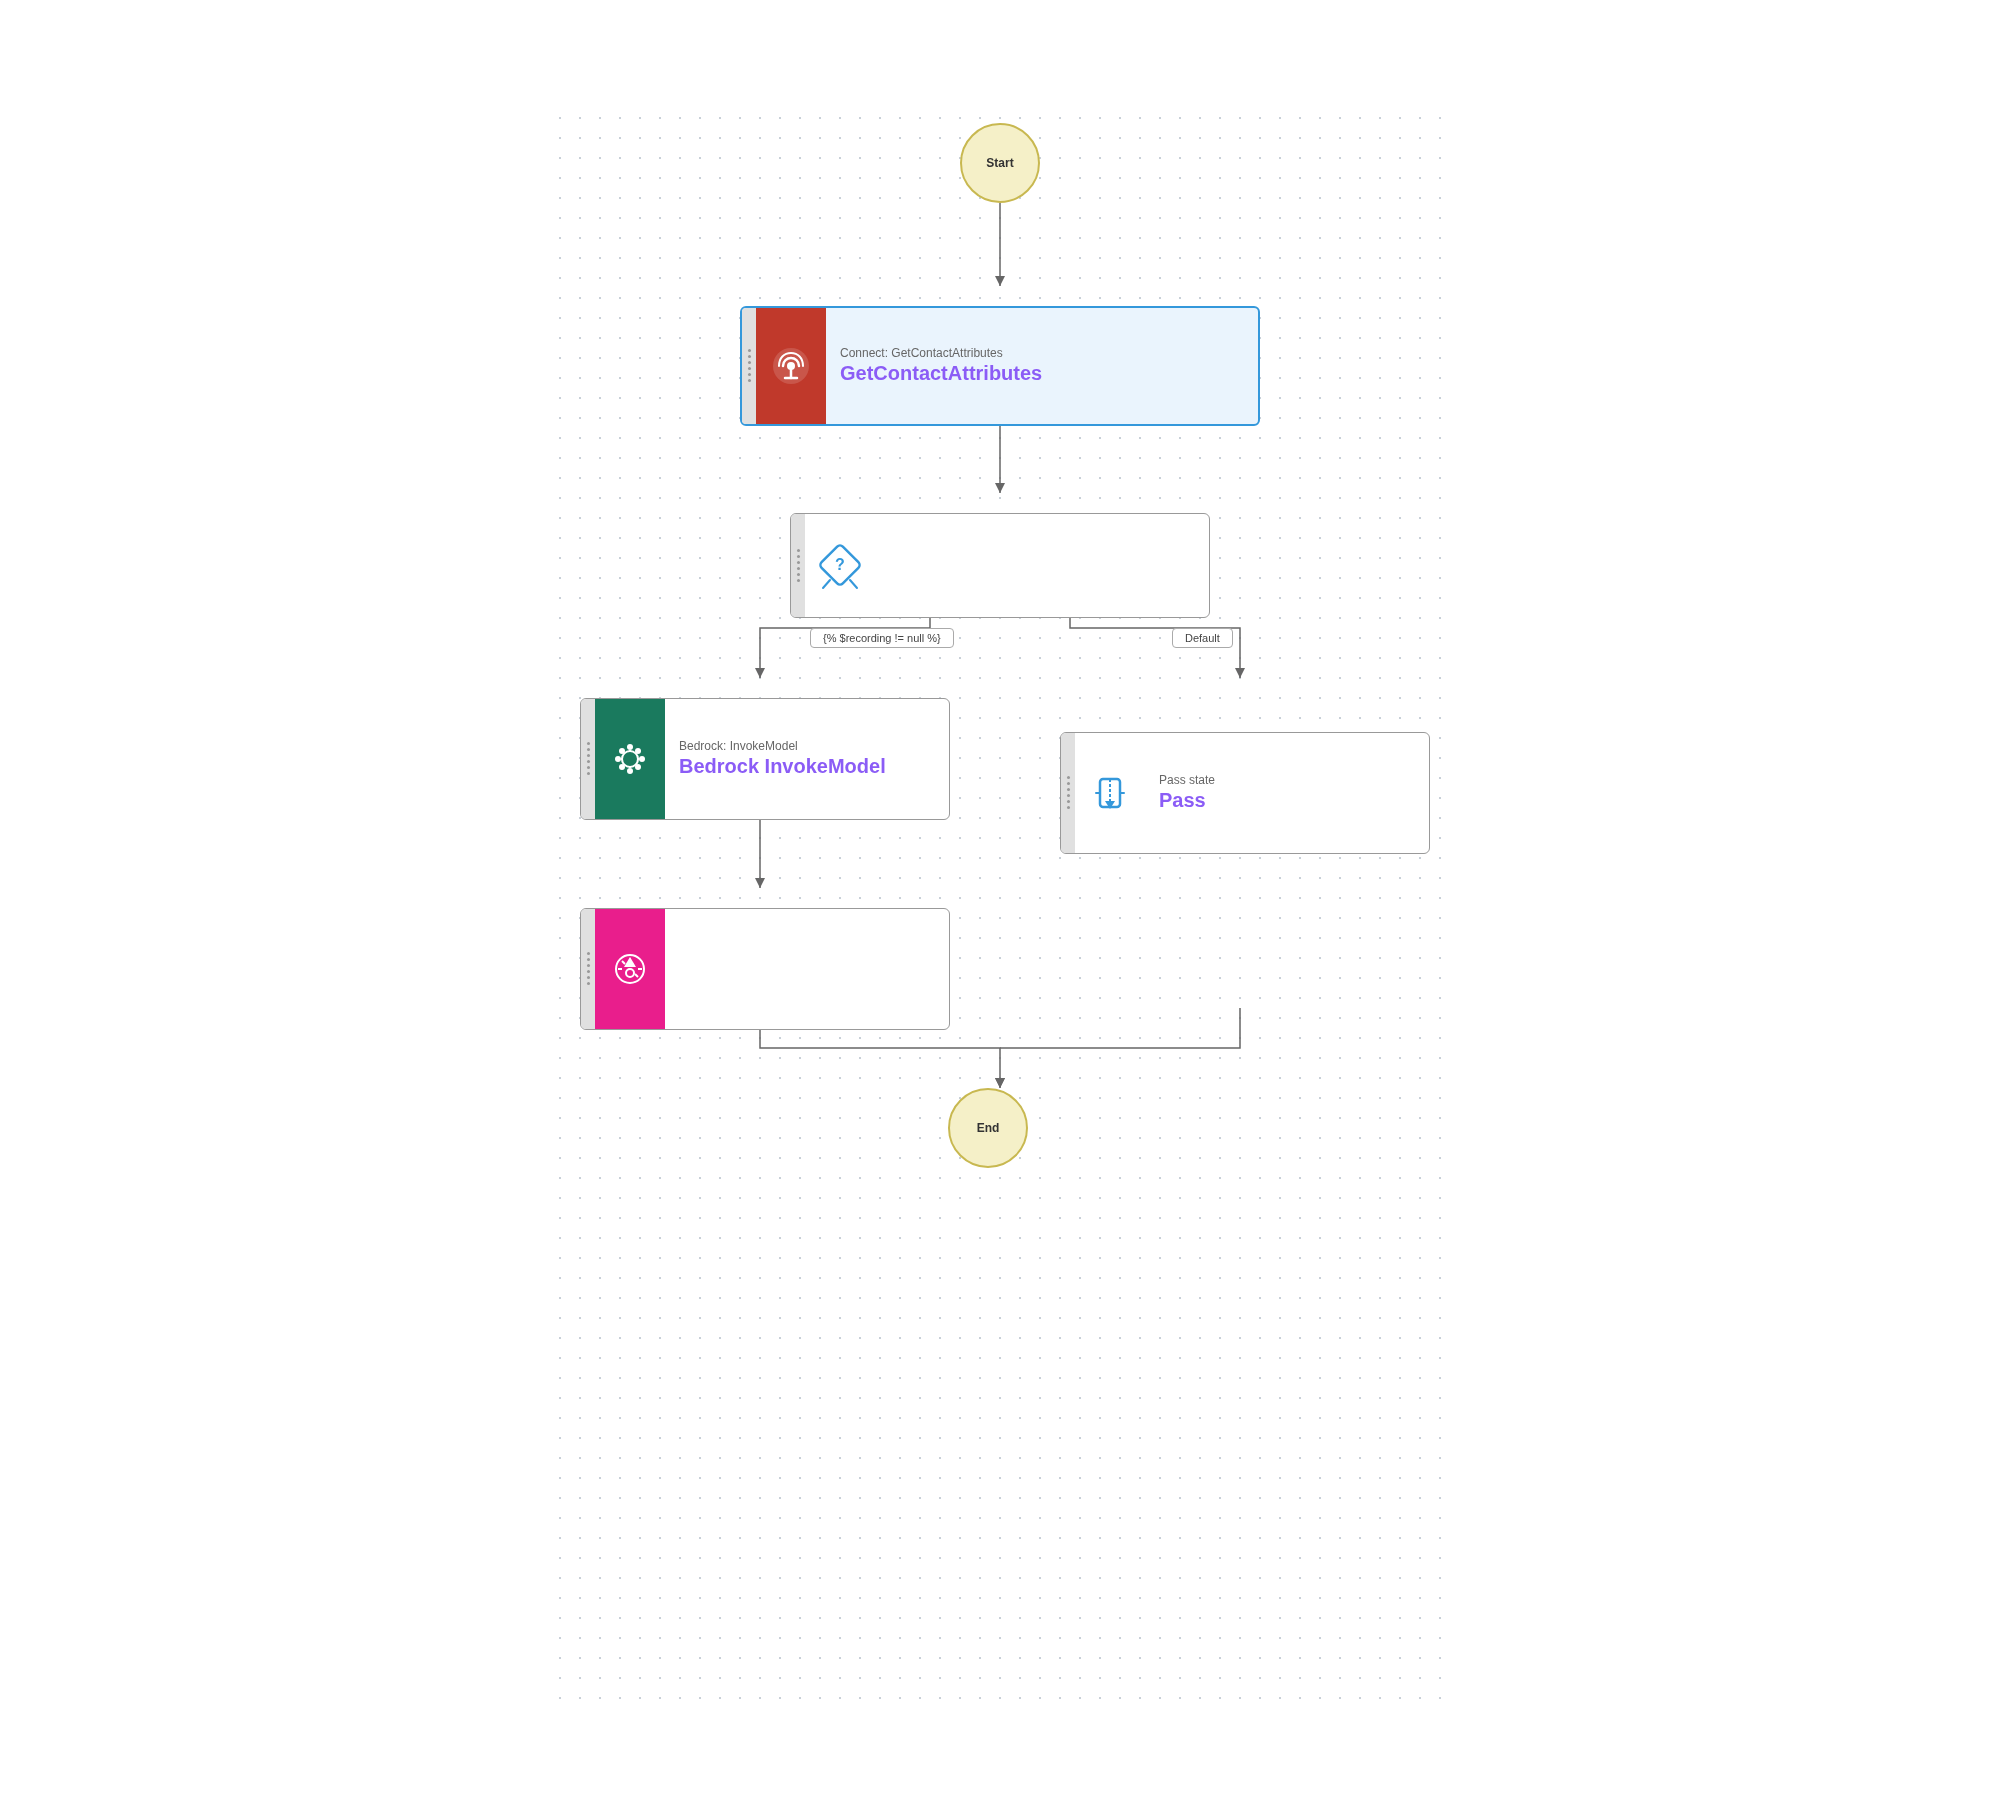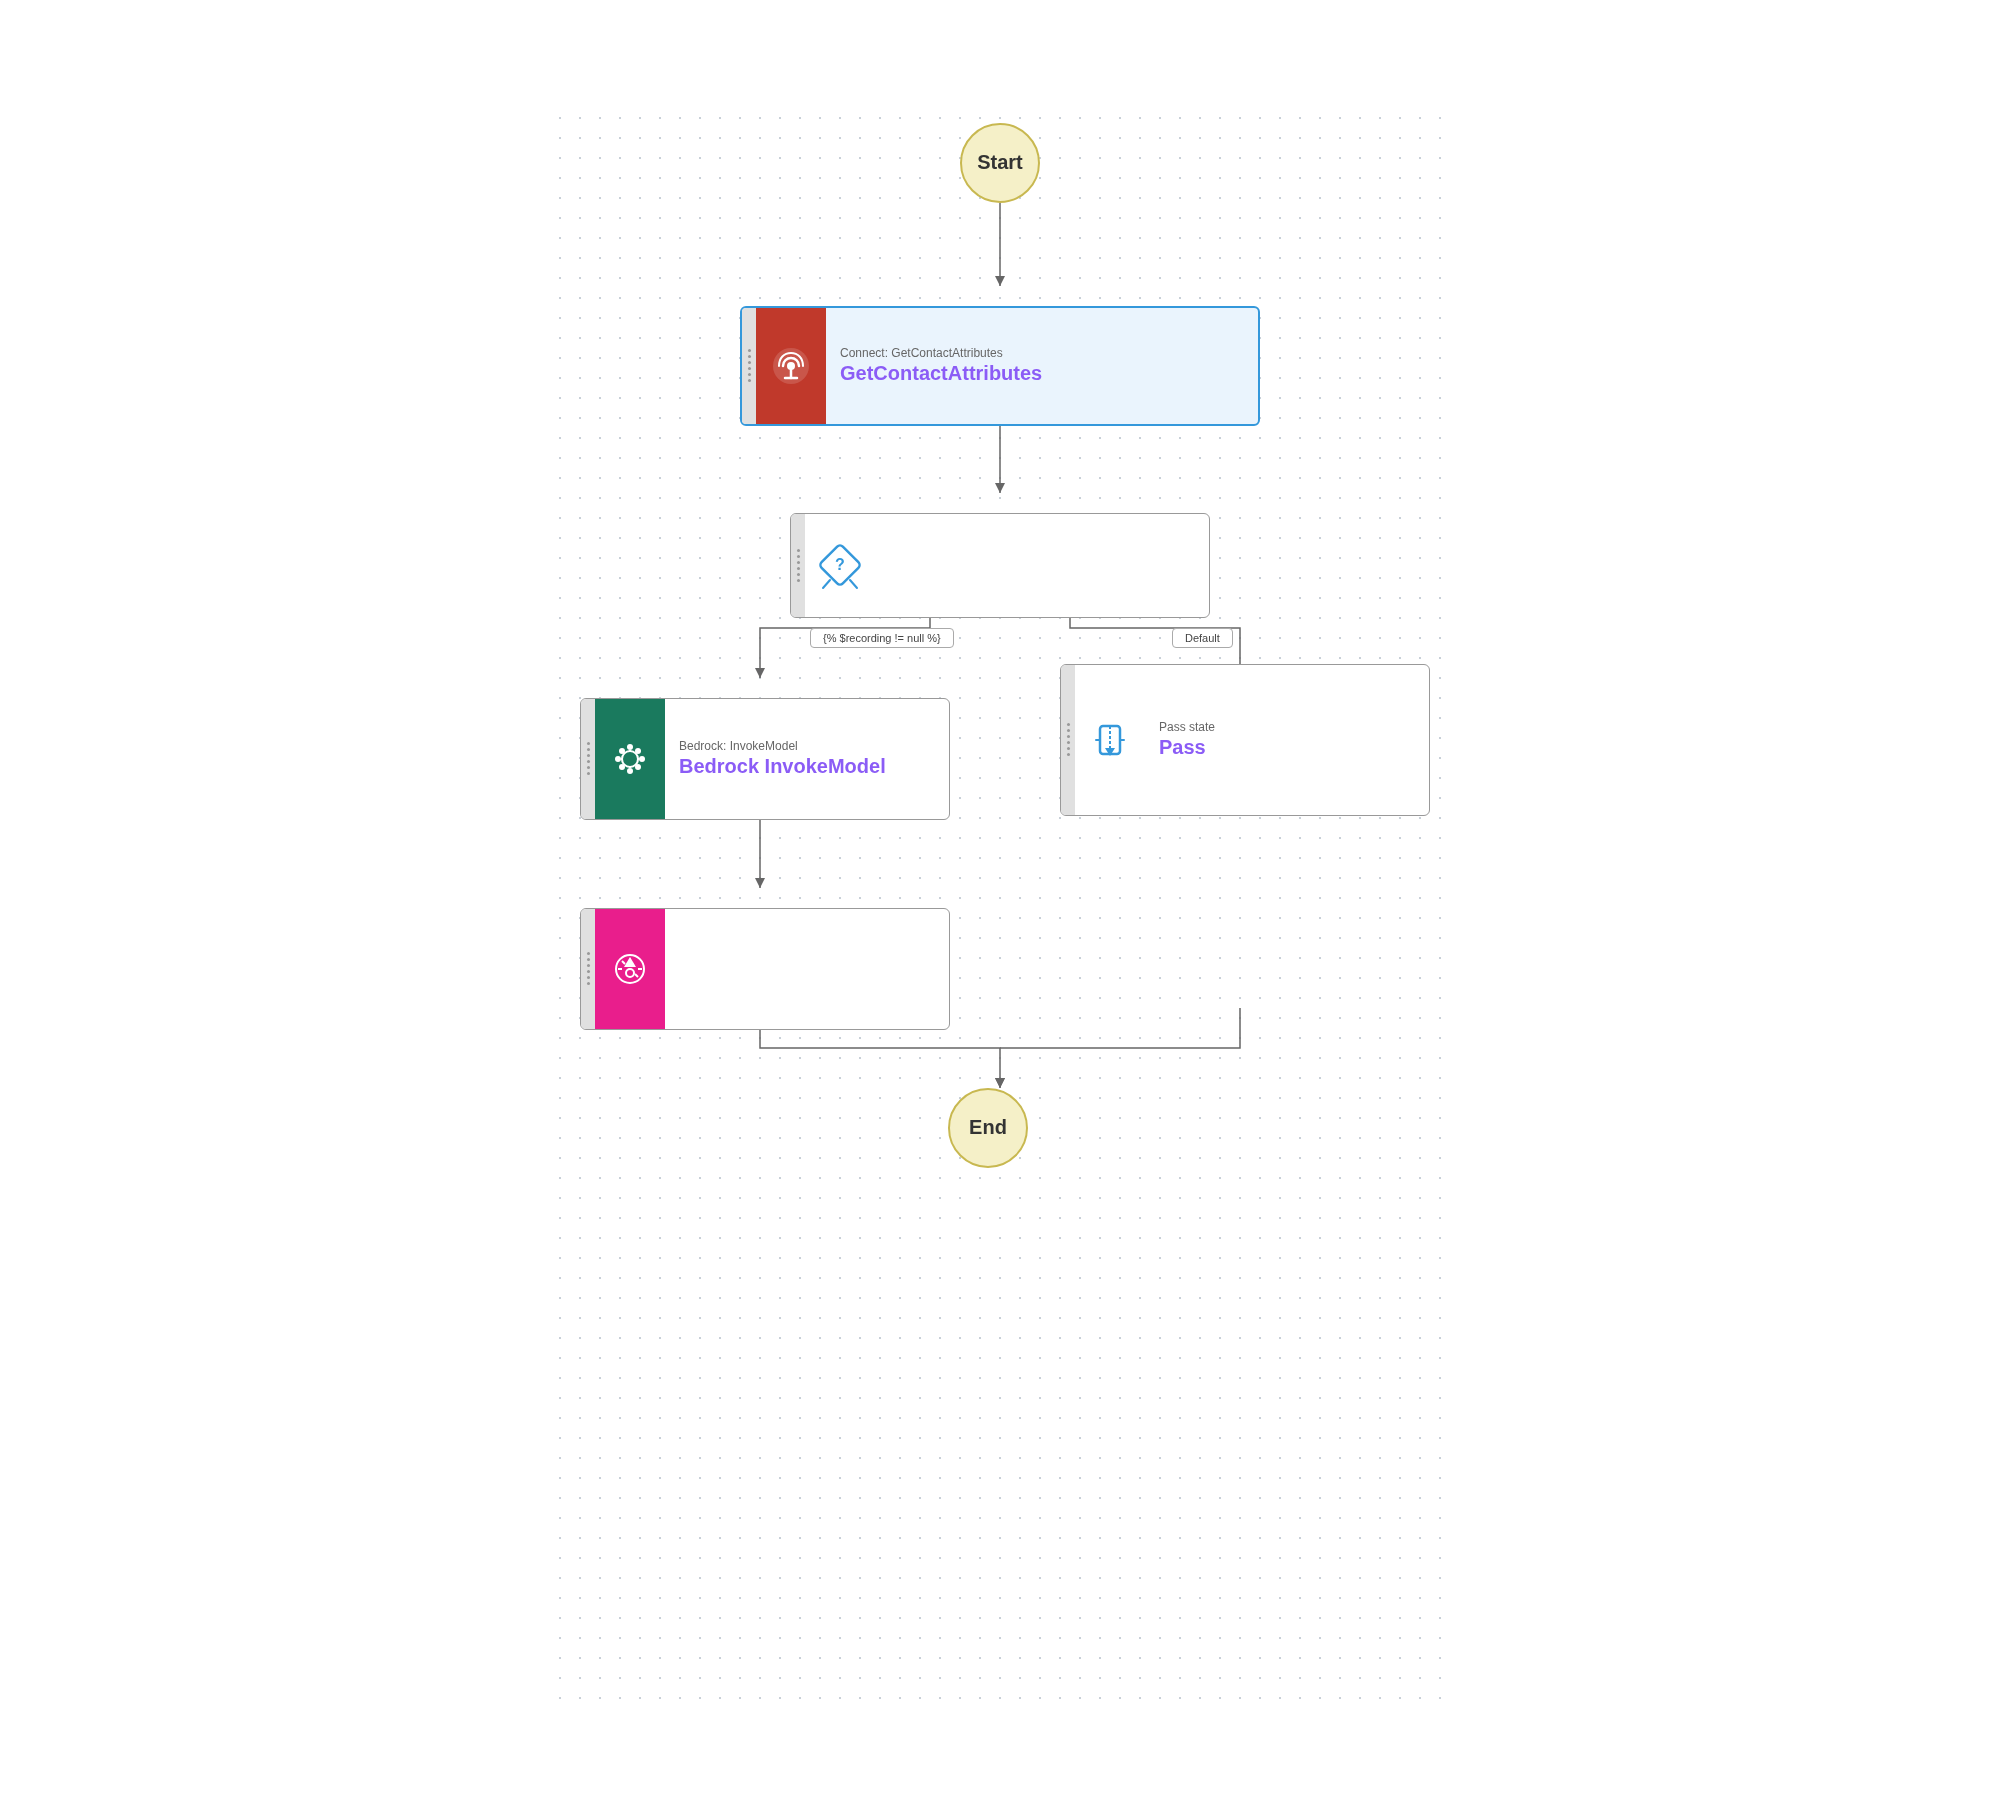--- a/index.html
+++ b/index.html
@@ -22,21 +22,21 @@
     }
 
     .circle-node {
       position: absolute;
       border-radius: 50%;
       background: #f5f0c8;
       border: 2px solid #c8b850;
       display: flex;
       align-items: center;
       justify-content: center;
-      font-size: 20px;
+      font-size: 12px;
       font-weight: 600;
       color: #333;
     }
 
     .rect-node {
       position: absolute;
       background: #fff;
       border: 1.5px solid #999;
       border-radius: 6px;
       display: flex;
@@ -260,21 +260,21 @@
         <polygon points="22,10 28,20 16,20" fill="white"></polygon>
         <circle cx="22" cy="26" r="4" fill="none" stroke="white" stroke-width="2"></circle>
         <line x1="10" y1="22" x2="14" y2="22" stroke="white" stroke-width="2"></line>
         <line x1="30" y1="22" x2="34" y2="22" stroke="white" stroke-width="2"></line>
         <line x1="14" y1="14" x2="17" y2="17" stroke="white" stroke-width="2"></line>
         <line x1="27" y1="27" x2="30" y2="30" stroke="white" stroke-width="2"></line>
       </svg>
     </div>
   </div>
 
-  <div class="rect-node" style="width:370px; height:152px; left:510px; top:536px;">
+  <div class="rect-node" style="width:370px; height:122px; left:510px; top:604px;">
     <div class="node-drag-handle">
       <div class="drag-col">
         <div class="drag-dot"></div>
           <div class="drag-dot"></div>
         <div class="drag-dot"></div>
           <div class="drag-dot"></div>
         <div class="drag-dot"></div>
           <div class="drag-dot"></div>
       </div>
     </div>

